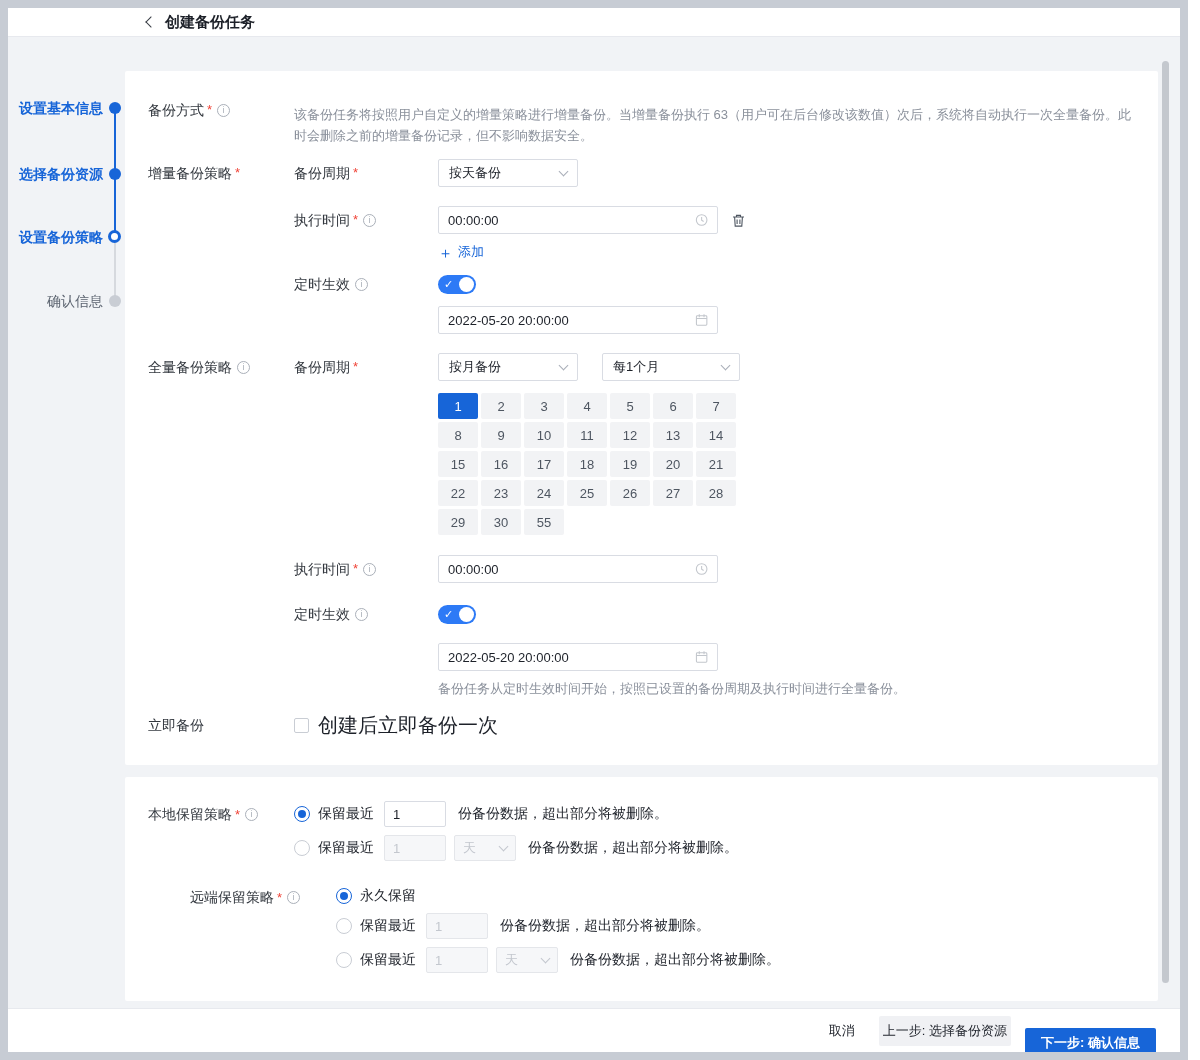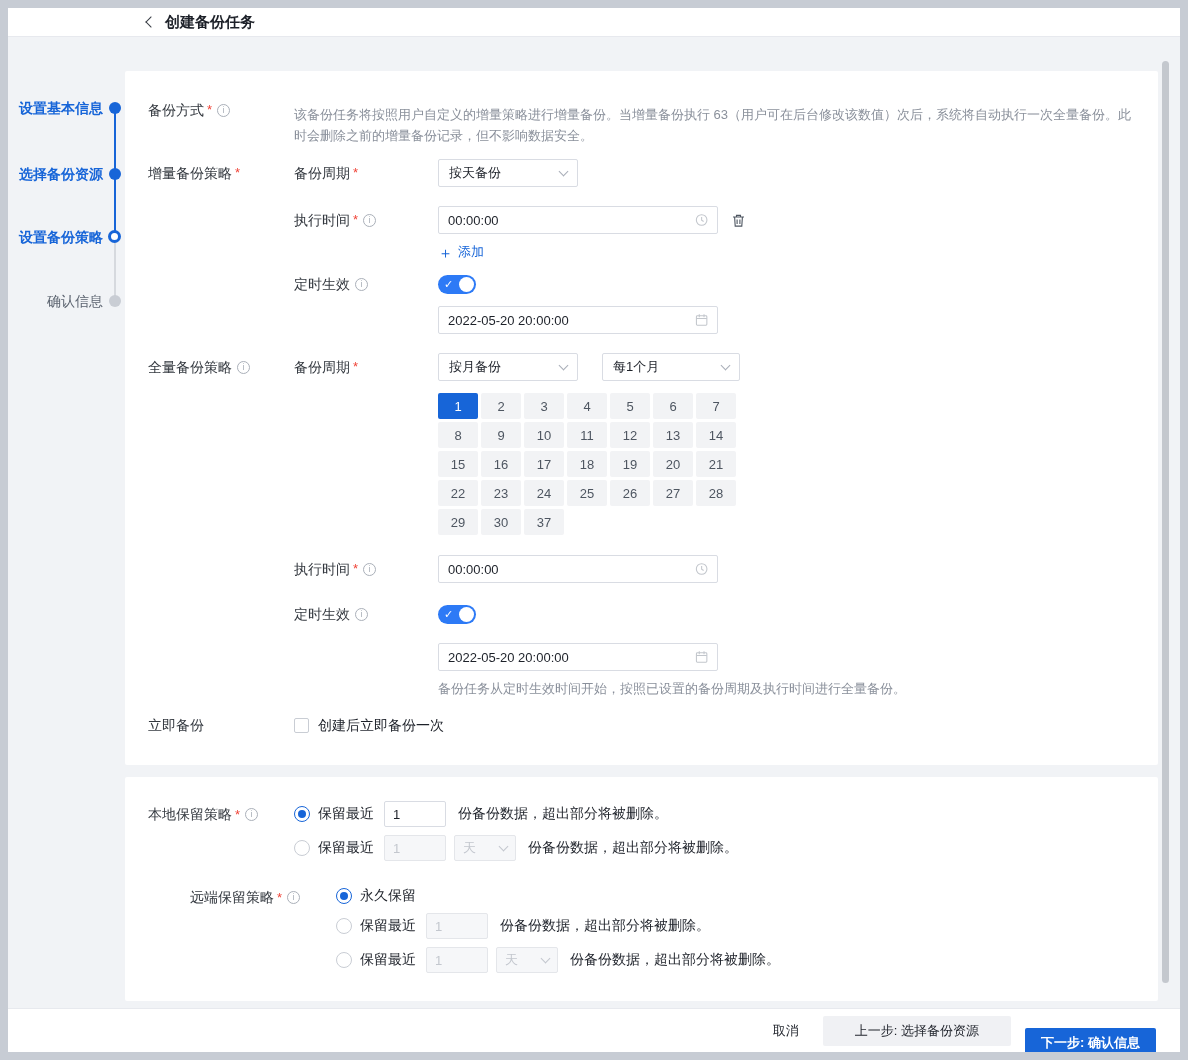--- a/index.html
+++ b/index.html
@@ -58,42 +58,42 @@
 
   .toggle { position:relative; width:38px; height:19px; border-radius:10px; background:#2d7af6; cursor:pointer; flex:none; }
   .toggle .knob { position:absolute; top:2px; right:2px; width:15px; height:15px; border-radius:50%; background:#fff; }
   .toggle .tick { position:absolute; left:6px; top:2px; color:#fff; font-size:11px; line-height:15px; }
 
   .cal-grid { display:grid; grid-template-columns:repeat(7, 40px); gap:3px; width:298px; margin-top:12px; }
   .day-cell { height:26px; background:#f2f3f5; color:#4e5661; font-size:13px; display:flex; align-items:center; justify-content:center; border-radius:2px; cursor:pointer; }
   .day-cell.selected { background:#1765d8; color:#fff; }
 
   .checkbox { width:15px; height:15px; border:1px solid #c9cdd4; border-radius:2px; background:#fff; cursor:pointer; flex:none; }
-  .cbx-row { display:flex; align-items:center; gap:9px; font-size:14px; color:#1d2129; line-height:19px; margin-top:5px; }
+  .cbx-row { display:flex; align-items:center; gap:9px; font-size:20px; color:#1d2129; line-height:19px; margin-top:5px; }
 
   .radio { width:16px; height:16px; border-radius:50%; border:1px solid #c9cdd4; background:#fff; position:relative; cursor:pointer; flex:none; }
   .radio.checked { border-color:#1765d8; }
   .radio.checked::after { content:""; position:absolute; left:3px; top:3px; width:8px; height:8px; border-radius:50%; background:#1765d8; }
   .opt-row { display:flex; align-items:center; font-size:14px; color:#1d2129; }
   .opt-row + .opt-row { margin-top:8px; }
   .opt-row .pre { margin-left:8px; }
   .num-input { width:62px; height:26px; border:1px solid #d9dce3; border-radius:2px; background:#fff; margin-left:10px; padding:0 8px; font-size:13px; color:#1d2129; outline:none; font-family:inherit; }
   .num-input.disabled { background:#f6f7f9; border-color:#e4e6ea; color:#c3c7ce; }
   .mini-select { width:62px; height:26px; border:1px solid #e4e6ea; border-radius:2px; background:#f6f7f9; color:#c3c7ce; display:flex; align-items:center; justify-content:space-between; padding:0 8px; font-size:13px; margin-left:8px; cursor:not-allowed; }
   .mini-select .chev-down { border-color:#c3c7ce; }
   .suf { margin-left:12px; }
 
   
   .scroll-thumb { position:absolute; right:11px; top:24px; width:7px; height:922px; background:#c4c8ce; border-radius:4px; }
 
   
   .footer { position:absolute; left:0; right:0; bottom:0; height:44px; background:#fff; border-top:1px solid #e7e9ee; display:flex; align-items:center; justify-content:flex-end; gap:14px; padding-right:24px; z-index:5; }
   .btn { height:30px; border:none; border-radius:2px; font-size:13px; cursor:pointer; font-family:inherit; }
   .btn-text { background:transparent; color:#1d2129; padding:0 10px; }
-  .btn-light { background:#f0f1f4; color:#1d2129; padding:0 32px; }
+  .btn-light { background:#f0f1f4; color:#1d2129; padding:0 4px; }
   .btn-primary { background:#1765d8; color:#fff; font-weight:700; padding:0 16px;margin-top:24px; }
 </style>
 </head>
 <body>
 
 <div class="frame">
 <div class="app">
 
   <div class="header">
     <span class="back-btn">
@@ -243,21 +243,21 @@
                     <div class="day-cell">21</div>
                     <div class="day-cell">22</div>
                     <div class="day-cell">23</div>
                     <div class="day-cell">24</div>
                     <div class="day-cell">25</div>
                     <div class="day-cell">26</div>
                     <div class="day-cell">27</div>
                     <div class="day-cell">28</div>
                     <div class="day-cell">29</div>
                     <div class="day-cell">30</div>
-                    <div class="day-cell">37</div>
+                    <div class="day-cell">55</div>
                   </div>
             </div>
             <div class="row" style="margin-top:20px;">
               <div class="col2 lbl">
                 <span>执行时间</span>
                     <span class="req">*</span>
                     <i class="info-i">i</i>
               </div>
               <div class="text-input w280">
                 <input value="00:00:00" style="">

